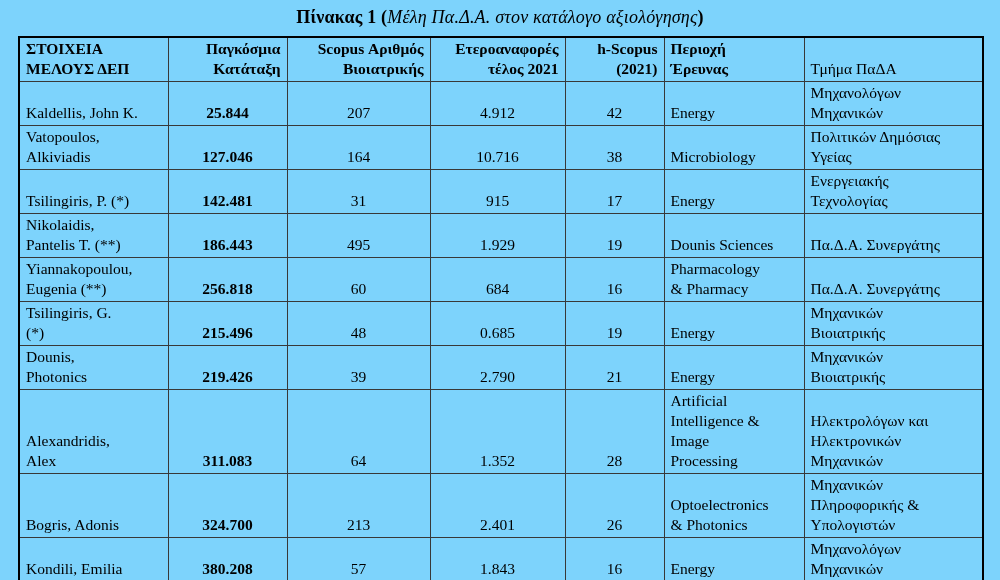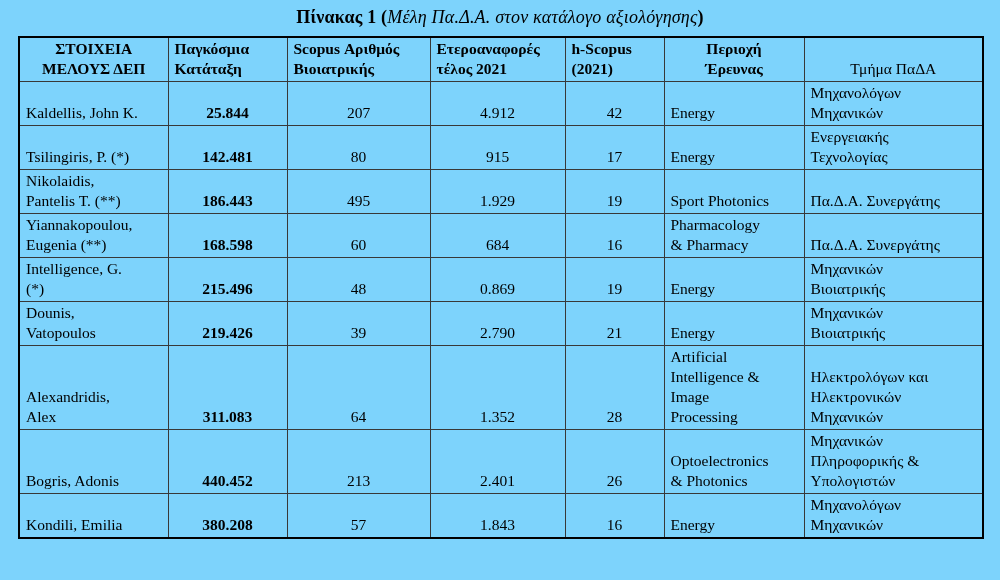--- a/index.html
+++ b/index.html
@@ -32,24 +32,24 @@
   }
   th, td {
     border: 1px solid #383838;
     vertical-align: bottom;
     padding: 1px 6px 2px 6px;
     font-size: 15.5px;
     line-height: 20px;
     white-space: pre-line;
     overflow: hidden;
   }
-  th { height: 44px; font-weight: bold; text-align: left; }
+  th { height: 44px; font-weight: bold; text-align: right; }
   td { height: 42px; text-align: center; }
   
-  th:nth-child(1), th:nth-child(6), th:nth-child(7) { text-align: center; }
+  th:nth-child(1), th:nth-child(6), th:nth-child(7) { text-align: left; }
   th:nth-child(7) { font-weight: normal; }
   td:nth-child(1), td:nth-child(6), td:nth-child(7) { text-align: left; }
   td:nth-child(2) { font-weight: bold; }
 </style>
 </head>
 <body>
 
 <div class="page">
 
   <div class="caption">
@@ -88,64 +88,75 @@
       <td>Kaldellis, John K.</td>
       <td>25.844</td>
       <td>207</td>
       <td>4.912</td>
       <td>42</td>
       <td>Energy</td>
       <td>Μηχανολόγων
 Μηχανικών</td>
     </tr>
         <tr>
+      <td>Vatopoulos,
+Alkiviadis</td>
+      <td>127.046</td>
+      <td>164</td>
+      <td>10.716</td>
+      <td>38</td>
+      <td>Microbiology</td>
+      <td>Πολιτικών Δημόσιας
+Υγείας</td>
+    </tr>
+        <tr>
       <td>Tsilingiris, P. (*)</td>
       <td>142.481</td>
-      <td>80</td>
+      <td>31</td>
       <td>915</td>
       <td>17</td>
       <td>Energy</td>
       <td>Ενεργειακής
 Τεχνολογίας</td>
     </tr>
         <tr>
       <td>Nikolaidis,
 Pantelis T. (**)</td>
       <td>186.443</td>
       <td>495</td>
       <td>1.929</td>
       <td>19</td>
-      <td>Sport Photonics</td>
+      <td>Dounis Sciences</td>
       <td>Πα.Δ.Α. Συνεργάτης</td>
     </tr>
         <tr>
       <td>Yiannakopoulou,
 Eugenia (**)</td>
-      <td>168.598</td>
+      <td>256.818</td>
       <td>60</td>
       <td>684</td>
       <td>16</td>
       <td>Pharmacology
 &amp; Pharmacy</td>
       <td>Πα.Δ.Α. Συνεργάτης</td>
     </tr>
         <tr>
-      <td>Intelligence, G.
+      <td>Tsilingiris, G.
 (*)</td>
       <td>215.496</td>
       <td>48</td>
-      <td>0.869</td>
+      <td>0.685</td>
       <td>19</td>
       <td>Energy</td>
       <td>Μηχανικών
 Βιοιατρικής</td>
     </tr>
         <tr>
       <td>Dounis,
-Vatopoulos</td>
+Photonics</td>
       <td>219.426</td>
       <td>39</td>
       <td>2.790</td>
       <td>21</td>
       <td>Energy</td>
       <td>Μηχανικών
 Βιοιατρικής</td>
     </tr>
         <tr>
       <td>Alexandridis,
@@ -157,21 +168,21 @@
       <td>Artificial
 Intelligence &amp;
 Image
 Processing</td>
       <td>Ηλεκτρολόγων και
 Ηλεκτρονικών
 Μηχανικών</td>
     </tr>
         <tr>
       <td>Bogris, Adonis</td>
-      <td>440.452</td>
+      <td>324.700</td>
       <td>213</td>
       <td>2.401</td>
       <td>26</td>
       <td>Optoelectronics
 &amp; Photonics</td>
       <td>Μηχανικών
 Πληροφορικής &amp;
 Υπολογιστών</td>
     </tr>
         <tr>

